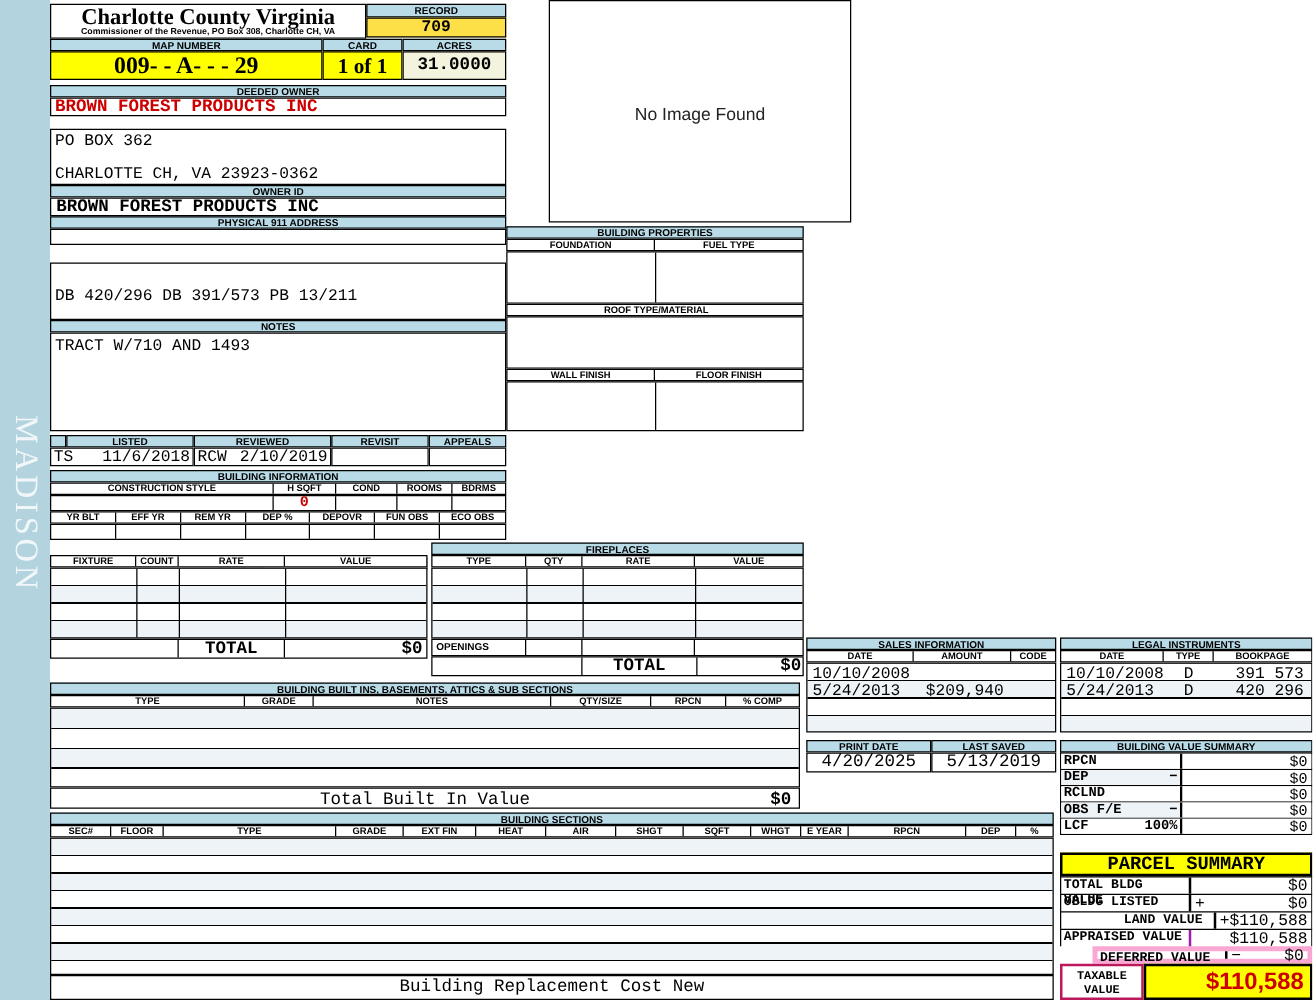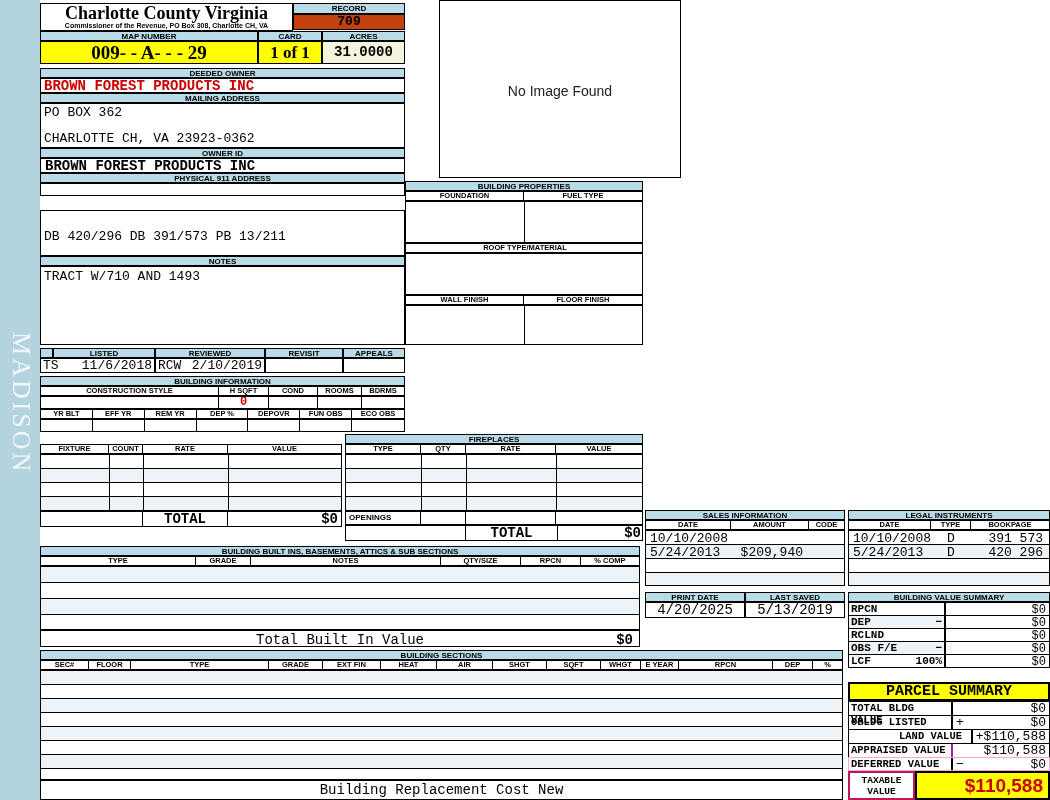--- a/index.html
+++ b/index.html
@@ -18,21 +18,21 @@
   .grow{position:absolute;display:grid;background:#fff;border:1px solid #000;}
   .grow>div{border-right:1px solid #000;overflow:hidden;}
   .grow>div:last-child{border-right:0;}
   .val13{font:13px/15px "Liberation Mono","DejaVu Sans Mono",monospace;}
   .valb{font-weight:bold;}
   .sidebar{position:absolute;left:0;top:0;width:40px;height:800px;background:#b3d4df;}
   .watermark{position:absolute;left:6px;top:332px;writing-mode:vertical-rl;
              font:26px "Liberation Serif",serif;color:rgba(255,255,255,0.82);letter-spacing:3px;}
   .red{color:#cc0000;}
   .yellow{background:#ffff00;}
-  .green{background:#c2410c;}
+  .green{background:#fde047;}
   .cream{background:#f4f4de;}
   .flexsb{display:flex;justify-content:space-between;align-items:center;}
 </style>
 </head>
 <body>
 
 <div class="card">
 
   <div class="sidebar">
     <span class="watermark">MADISON</span>
@@ -47,21 +47,20 @@
 
   <div class="bar" style="left:40px;top:31px;width:218px;height:10px;">MAP NUMBER</div>
   <div class="bar" style="left:258px;top:31px;width:64px;height:10px;">CARD</div>
   <div class="bar" style="left:322px;top:31px;width:83px;height:10px;">ACRES</div>
   <div class="box yellow" style="left:40px;top:41px;width:218px;height:23px;font:bold 19px/21px 'Liberation Serif',serif;text-align:center;">009-  - A-  -  - 29</div>
   <div class="box yellow" style="left:258px;top:41px;width:64px;height:23px;font:bold 17px/21px 'Liberation Serif',serif;text-align:center;">1 of 1</div>
   <div class="box cream mono valb" style="left:322px;top:41px;width:83px;height:23px;font-size:14px;line-height:21px;text-align:center;">31.0000</div>
 
   <div class="bar" style="left:40px;top:68px;width:365px;height:10px;">DEEDED OWNER</div>
   <div class="box mono valb red" style="left:40px;top:78px;width:365px;height:15px;font-size:14px;line-height:14px;padding-left:3px;">BROWN FOREST PRODUCTS INC</div>
-  <div class="bar" style="left:40px;top:93px;width:365px;height:10px;">MAILING ADDRESS</div>
   <div class="box" style="left:40px;top:103px;width:365px;height:45px;">
     <span class="abs val13" style="left:3px;top:1px;">PO BOX 362</span>
     <span class="abs val13" style="left:3px;bottom:1px;">CHARLOTTE CH, VA 23923-0362</span>
   </div>
   <div class="bar" style="left:40px;top:148px;width:365px;height:10px;">OWNER ID</div>
   <div class="box mono valb" style="left:40px;top:158px;width:365px;height:15px;font-size:14px;line-height:14px;padding-left:4px;">BROWN FOREST PRODUCTS INC</div>
   <div class="bar" style="left:40px;top:173px;width:365px;height:10px;">PHYSICAL 911 ADDRESS</div>
   <div class="box" style="left:40px;top:183px;width:365px;height:13px;"></div>
 
   <div class="box val13" style="left:40px;top:210px;width:365px;height:46px;padding:18px 0 0 3px;">DB 420/296 DB 391/573 PB 13/211</div>
@@ -301,21 +300,21 @@
           <span>$110,588</span>
         </div>
     </div>
     <div style="display:flex;border:1px solid #000;border-bottom:0;height:14px;">
       <div class="mono valb" style="width:104px;font-size:10.5px;line-height:12px;padding:0 2px;border-right:2px solid #a21caf;">APPRAISED VALUE</div>
       <div class="mono flexsb" style="flex:1;font-size:13px;padding:0 3px;">
           <span></span>
           <span>$110,588</span>
         </div>
     </div>
-    <div style="display:flex;border:1px solid #f9a8d4;height:14px;">
+    <div style="display:flex;border:4px solid #f9a8d4;height:14px;margin-left:26px;">
       <div class="mono valb" style="width:104px;font-size:10.5px;line-height:12px;padding:0 2px;border-right:2px solid #000;">DEFERRED VALUE</div>
       <div class="mono flexsb" style="flex:1;font-size:13px;padding:0 3px;">
           <span>−</span>
           <span>$0</span>
         </div>
     </div>
   </div>
   <div class="box" style="left:848px;top:771px;width:67px;height:29px;border:2px solid #be185d;text-align:center;">
     <div style="font:bold 9.5px/11px 'Liberation Mono','DejaVu Sans Mono',monospace;padding-top:2px;">TAXABLE</div>
     <div style="font:bold 9.5px/11px 'Liberation Mono','DejaVu Sans Mono',monospace;">VALUE</div>

